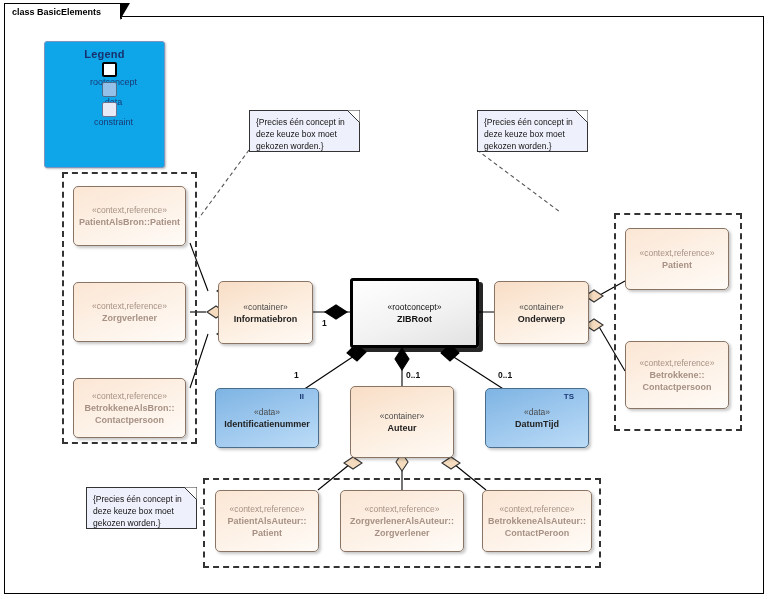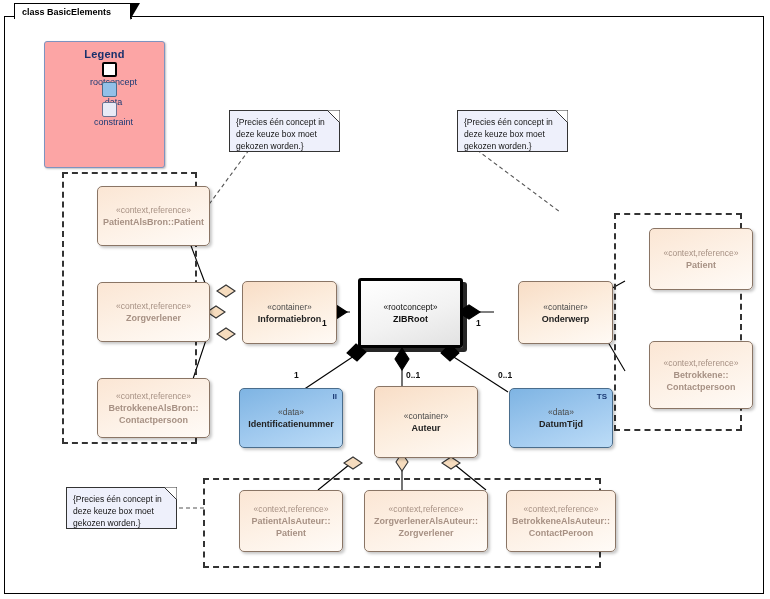--- a/index.html
+++ b/index.html
@@ -1,53 +1,53 @@
 <!DOCTYPE html>
 <html><head>
 <meta charset="utf-8">
 <style>
   html,body{margin:0;padding:0;background:#ffffff;}
   body{font-family:"Liberation Sans","DejaVu Sans",sans-serif;}
   #canvas{position:relative;width:770px;height:599px;background:#ffffff;overflow:hidden;}
 
   
   #frame{position:absolute;left:4px;top:16px;width:760px;height:578px;border:1px solid #000;box-sizing:border-box;background:#fff;}
-  #title-tab{position:absolute;left:4px;top:3px;height:16px;background:#fff;border:1px solid #000;border-bottom:none;box-sizing:border-box;padding:1px 20px 0 7px;font-size:9px;font-weight:bold;color:#000;white-space:nowrap;line-height:14px;z-index:6;margin-left:10px;}
+  #title-tab{position:absolute;left:4px;top:3px;height:16px;background:#fff;border:1px solid #000;border-bottom:none;box-sizing:border-box;padding:1px 20px 0 7px;font-size:9px;font-weight:bold;color:#000;white-space:nowrap;line-height:14px;z-index:6;}
   #title-tab:after{content:"";position:absolute;right:-9px;top:-1px;width:0;height:0;border-left:10px solid #000;border-bottom:17px solid transparent;}
   #title-tab-fill{position:absolute;right:-8px;top:0px;width:0;height:0;border-left:9px solid #fff;border-bottom:16px solid transparent;}
 
   
-  #legend{position:absolute;left:44px;top:41px;width:119px;height:125px;background:#fca5a5;border:1px solid #7d93c0;border-radius:3px;box-shadow:1px 1px 2px rgba(0,0,0,.25);}
+  #legend{position:absolute;left:44px;top:41px;width:119px;height:125px;background:#0ea5e9;border:1px solid #7d93c0;border-radius:3px;box-shadow:1px 1px 2px rgba(0,0,0,.25);}
   #legend .lg-title{text-align:center;font-size:11px;font-weight:bold;color:#18306b;margin-top:6px;letter-spacing:.2px;}
   #legend .lg-row{display:flex;align-items:center;margin:2px 0 0 9px;height:18px;flex-direction:column;}
   #legend .sw{width:15px;height:15px;border-radius:2px;box-sizing:border-box;flex:0 0 auto;}
   #legend .lg-lab{font-size:9px;color:#1b3a75;margin-left:9px;}
 
   
   .choicebox{position:absolute;border:2px dashed #333;box-sizing:border-box;background:transparent;}
 
   
   .cls{position:absolute;box-sizing:border-box;border:1px solid #7a6a5c;border-radius:5px;
        box-shadow:2px 2px 3px rgba(0,0,0,.22);display:flex;flex-direction:column;
-       align-items:center;justify-content:center;text-align:center;overflow:hidden;margin-left:24px;}
+       align-items:center;justify-content:center;text-align:center;overflow:hidden;}
   .cls .stereo{font-size:8.5px;color:#4a4a4a;line-height:12px;}
   .cls .nm{font-size:9px;font-weight:bold;color:#222;line-height:12px;}
-  .cls .corner{position:absolute;right:5px;top:3px;font-size:8px;color:#1b3a75;font-weight:bold;}
+  .cls .corner{position:absolute;right:14px;top:3px;font-size:8px;color:#1b3a75;font-weight:bold;}
 
   .c-container{background:linear-gradient(160deg,#f8ddc6 0%,#fcecdc 45%,#fffaf5 100%);border-color:#8a7565;}
   .c-ref{background:linear-gradient(160deg,#fbe6d4 0%,#fdf1e6 50%,#fffbf7 100%);border-color:#8a7565;}
   .c-ref .stereo,.c-ref .nm{color:#a79184;}
   .c-ref .nm{font-weight:bold;}
   .c-data{background:linear-gradient(160deg,#7eb4e3 0%,#9ec8ee 50%,#bcdcf7 100%);border-color:#4a6d8c;}
   .c-root{background:linear-gradient(160deg,#ffffff 0%,#f2f2f2 55%,#e2e2e2 100%);border:3px solid #000;border-radius:3px;box-shadow:4px 4px 0 rgba(0,0,0,.85);}
   .c-root .stereo,.c-root .nm{color:#111;}
 
   
   .note{position:absolute;background:#eef0fb;border:1px solid #333;box-sizing:border-box;
-        padding:5px 6px 4px 6px;font-size:8.5px;color:#111;line-height:12px;}
+        padding:5px 6px 4px 6px;font-size:8.5px;color:#111;line-height:12px;margin-left:20px;}
   .note .foldline{position:absolute;right:-1px;top:-1px;width:18px;height:18px;}
 
   
   svg.layer{position:absolute;left:0;top:0;width:770px;height:599px;overflow:visible;pointer-events:none;}
   .lnk{stroke:#000;stroke-width:1.1;fill:none;}
   .dashlnk{stroke:#555;stroke-width:1.1;fill:none;stroke-dasharray:4 3;}
   .aggdia{fill:#f6dcbe;stroke:#333;stroke-width:1.1;}
   .compdia{fill:#000;stroke:#000;stroke-width:1.1;}
   .mult{position:absolute;font-size:8.5px;color:#111;font-weight:bold;}
 </style>
@@ -159,21 +159,21 @@
     <div class="stereo">«context,reference»</div>
     <div class="nm">BetrokkeneAlsBron::</div>
     <div class="nm">Contactpersoon</div>
   </div>
 
   <div class="cls c-container" style="left:218px;top:281px;width:95px;height:63px;">
     <div class="stereo">«container»</div>
     <div class="nm">Informatiebron</div>
   </div>
 
-  <div class="cls c-root" style="left:334px;top:278px;width:105px;height:70px;">
+  <div class="cls c-root" style="left:350px;top:278px;width:129px;height:70px;">
     <div class="stereo">«rootconcept»</div>
     <div class="nm">ZIBRoot</div>
   </div>
 
   <div class="cls c-container" style="left:494px;top:281px;width:95px;height:63px;">
     <div class="stereo">«container»</div>
     <div class="nm">Onderwerp</div>
   </div>
 
   <div class="cls c-ref" style="left:625px;top:228px;width:104px;height:62px;">

